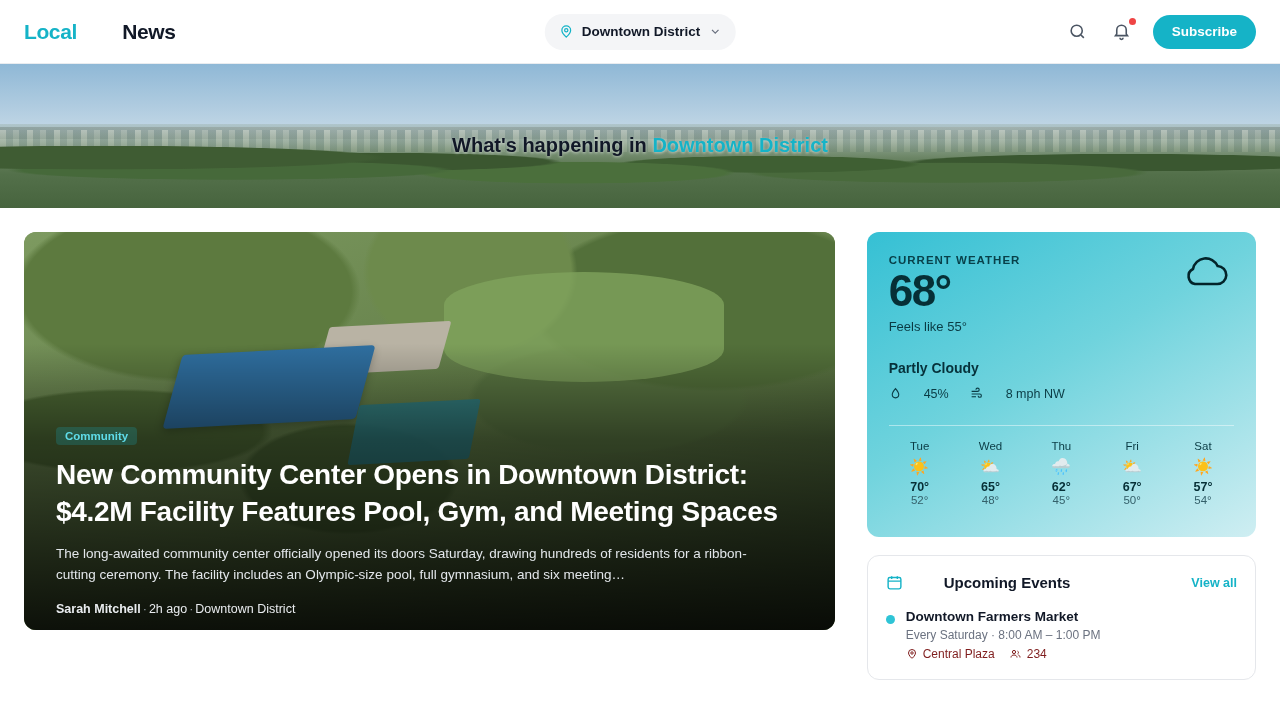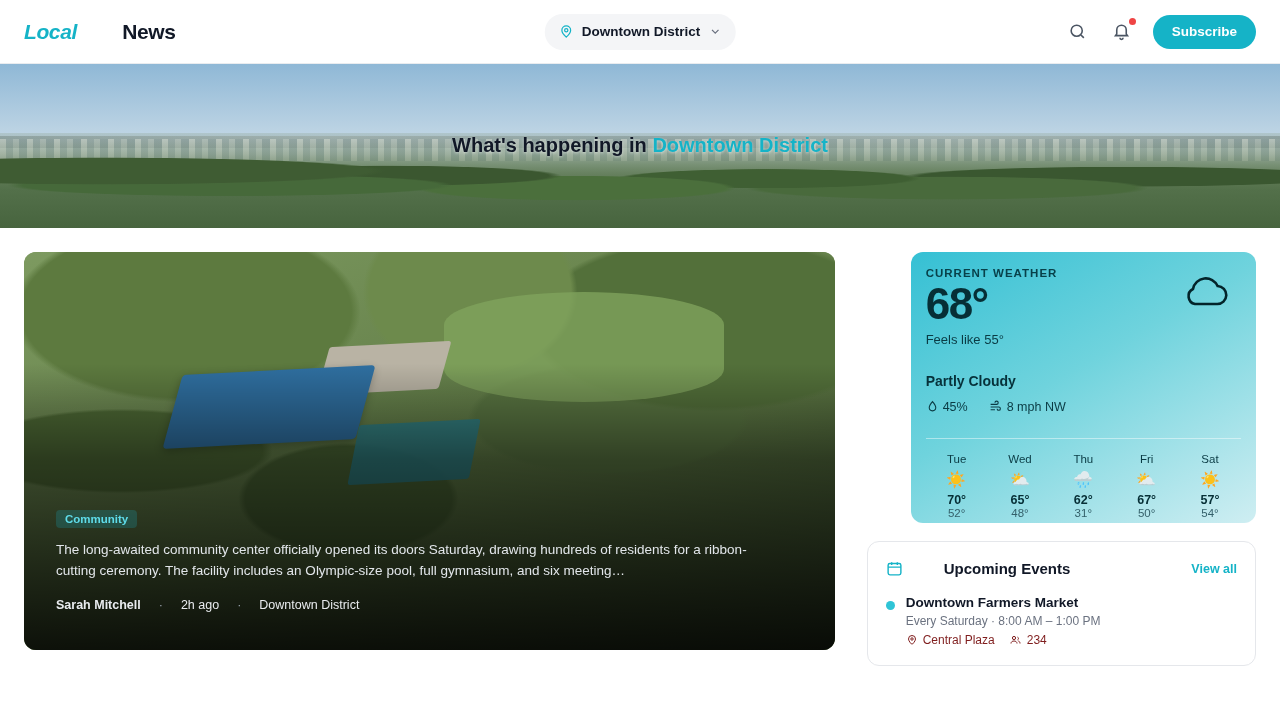--- a/index.html
+++ b/index.html
@@ -20,21 +20,21 @@
     padding: 0 24px;
     background: #ffffff;
     border-bottom: 1px solid #e9ecef;
   }
   .logo {
     font-size: 21px;
     font-weight: bold;
     letter-spacing: -0.4px;
     white-space: nowrap;
   }
-  .logo .accent { color: #15b3c7; font-style: italic; }
+  .logo .accent { color: #15b3c7; }
   .logo .dark { color: #111827; padding-left: 40px; }
 
   .loc-pill {
     position: absolute;
     left: 50%;
     transform: translateX(-50%);
     display: flex;
     align-items: center;
     gap: 8px;
     height: 36px;
@@ -78,21 +78,21 @@
     color: #ffffff;
     font-size: 13.5px;
     font-weight: bold;
     font-family: "Liberation Sans", sans-serif;
     cursor: pointer;
   }
 
   
   .hero {
     position: relative;
-    height: 164px;
+    height: 144px;
     overflow: hidden;
     background: linear-gradient(#9fc3dc 0%, #bcd4e4 38%, #c9d9dd 55%, #8fa383 72%, #6f8a63 100%);
   }
   .hero .sky {
     position: absolute; inset: 0 0 52% 0;
     background: linear-gradient(#8fb8d6, #c4d8e6);
   }
   .hero .ridge {
     position: absolute; left: 0; right: 0; top: 44%;
     height: 12px;
@@ -190,21 +190,21 @@
     background: #7fa35c;
     border-radius: 50% / 30%;
     opacity: .8;
   }
   .feature .scrim {
     position: absolute; inset: 0;
     background: linear-gradient(180deg, rgba(0,0,0,0) 28%, rgba(0,0,0,.45) 52%, rgba(0,0,0,.86) 100%);
   }
   .feature-body {
     position: absolute;
-    left: 32px; right: 32px; bottom: 38px;
+    left: 32px; right: 32px; bottom: 14px;
   }
   .tag {
     display: inline-block;
     padding: 3px 9px;
     border-radius: 4px;
     background: rgba(21,179,199,.22);
     color: #5fdcea;
     font-size: 11.5px;
     font-weight: bold;
     margin-bottom: 12px;
@@ -221,43 +221,42 @@
   .feature-excerpt {
     color: #e2e6ea;
     font-size: 13.5px;
     line-height: 1.55;
     max-width: 700px;
     margin-bottom: 16px;
   }
   .feature-meta {
     display: flex;
     align-items: center;
-    gap: 18px;
+    gap: 2px;
     color: #e9ecef;
     font-size: 12.5px;
   }
   .feature-meta .sep { color: #9aa4ad; }
   .feature-meta .author { font-weight: bold; }
 
   .section-title {
     margin-top: 28px;
     font-size: 17px;
     font-weight: bold;
     letter-spacing: -0.2px;
   }
 
   
   .weather {
     position: relative;
-    height: 271px;
+    height: 305px;
     border-radius: 12px;
-    padding: 15px;
+    padding: 22px;
     background: linear-gradient(150deg,#35c0d4 0%, #6fd3dd 45%, #cfeef2 100%);
     overflow: hidden;
-    margin-left: 44px;
   }
   .weather-label {
     font-size: 11.5px;
     font-weight: bold;
     letter-spacing: 1px;
     color: #08414a;
   }
   .weather-temp {
     font-size: 44px;
     font-weight: bold;
@@ -276,21 +275,21 @@
     font-weight: bold;
     color: #06313a;
   }
   .weather-stats {
     display: flex;
     gap: 20px;
     margin-top: 11px;
     font-size: 12.5px;
     color: #0a3b44;
   }
-  .weather-stats span { display: flex; align-items: center; gap: 4px; }
+  .weather-stats span { display: flex; align-items: center; gap: 22px; }
   .big-cloud {
     position: absolute;
     right: 24px; top: 20px;
     color: #03242a;
   }
   .forecast {
     display: flex;
     justify-content: space-between;
     margin-top: 24px;
     padding-top: 14px;
@@ -406,20 +405,21 @@
     <div class="feature">
       <div class="aerial"></div>
       <div class="field"></div>
       <div class="roof-b"></div>
       <div class="roof-a"></div>
       <div class="court"></div>
       <div class="scrim"></div>
 
       <div class="feature-body">
         <div class="tag">Community</div>
+        <div class="feature-headline">New Community Center Opens in Downtown District: $4.2M Facility Features Pool, Gym, and Meeting Spaces</div>
         <div class="feature-excerpt">The long-awaited community center officially opened its doors Saturday, drawing hundreds of residents for a ribbon-cutting ceremony. The facility includes an Olympic-size pool, full gymnasium, and six meeting…</div>
         <div class="feature-meta">
           <span class="author">Sarah Mitchell</span>
           <span class="sep">·</span>
           <span>2h ago</span>
           <span class="sep">·</span>
           <span>Downtown District</span>
         </div>
       </div>
     </div>
@@ -468,21 +468,21 @@
         <div class="fc-day">
           <div class="fc-name">Wed</div>
           <div class="fc-ico">⛅</div>
           <div class="fc-hi">65°</div>
           <div class="fc-lo">48°</div>
         </div>
         <div class="fc-day">
           <div class="fc-name">Thu</div>
           <div class="fc-ico">🌧️</div>
           <div class="fc-hi">62°</div>
-          <div class="fc-lo">31°</div>
+          <div class="fc-lo">45°</div>
         </div>
         <div class="fc-day">
           <div class="fc-name">Fri</div>
           <div class="fc-ico">⛅</div>
           <div class="fc-hi">67°</div>
           <div class="fc-lo">50°</div>
         </div>
         <div class="fc-day">
           <div class="fc-name">Sat</div>
           <div class="fc-ico">☀️</div>

